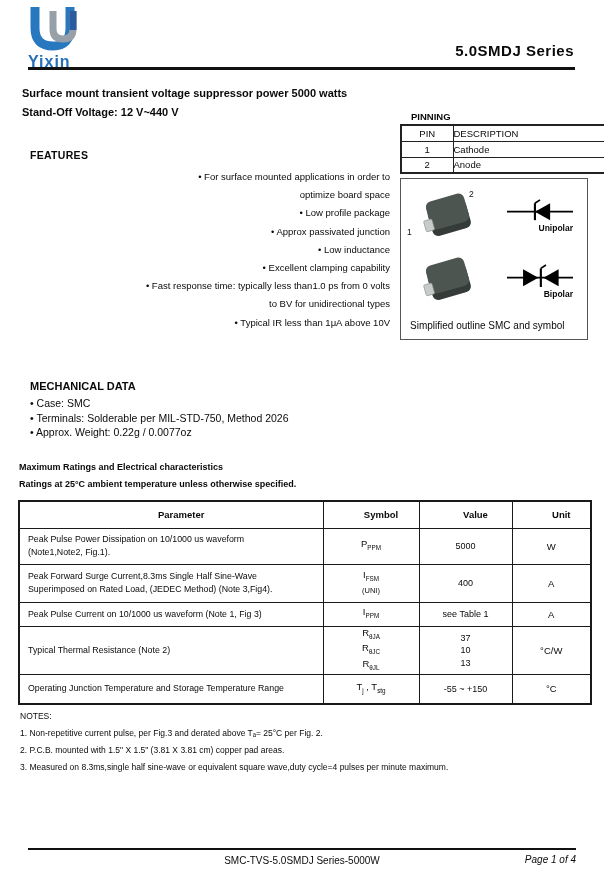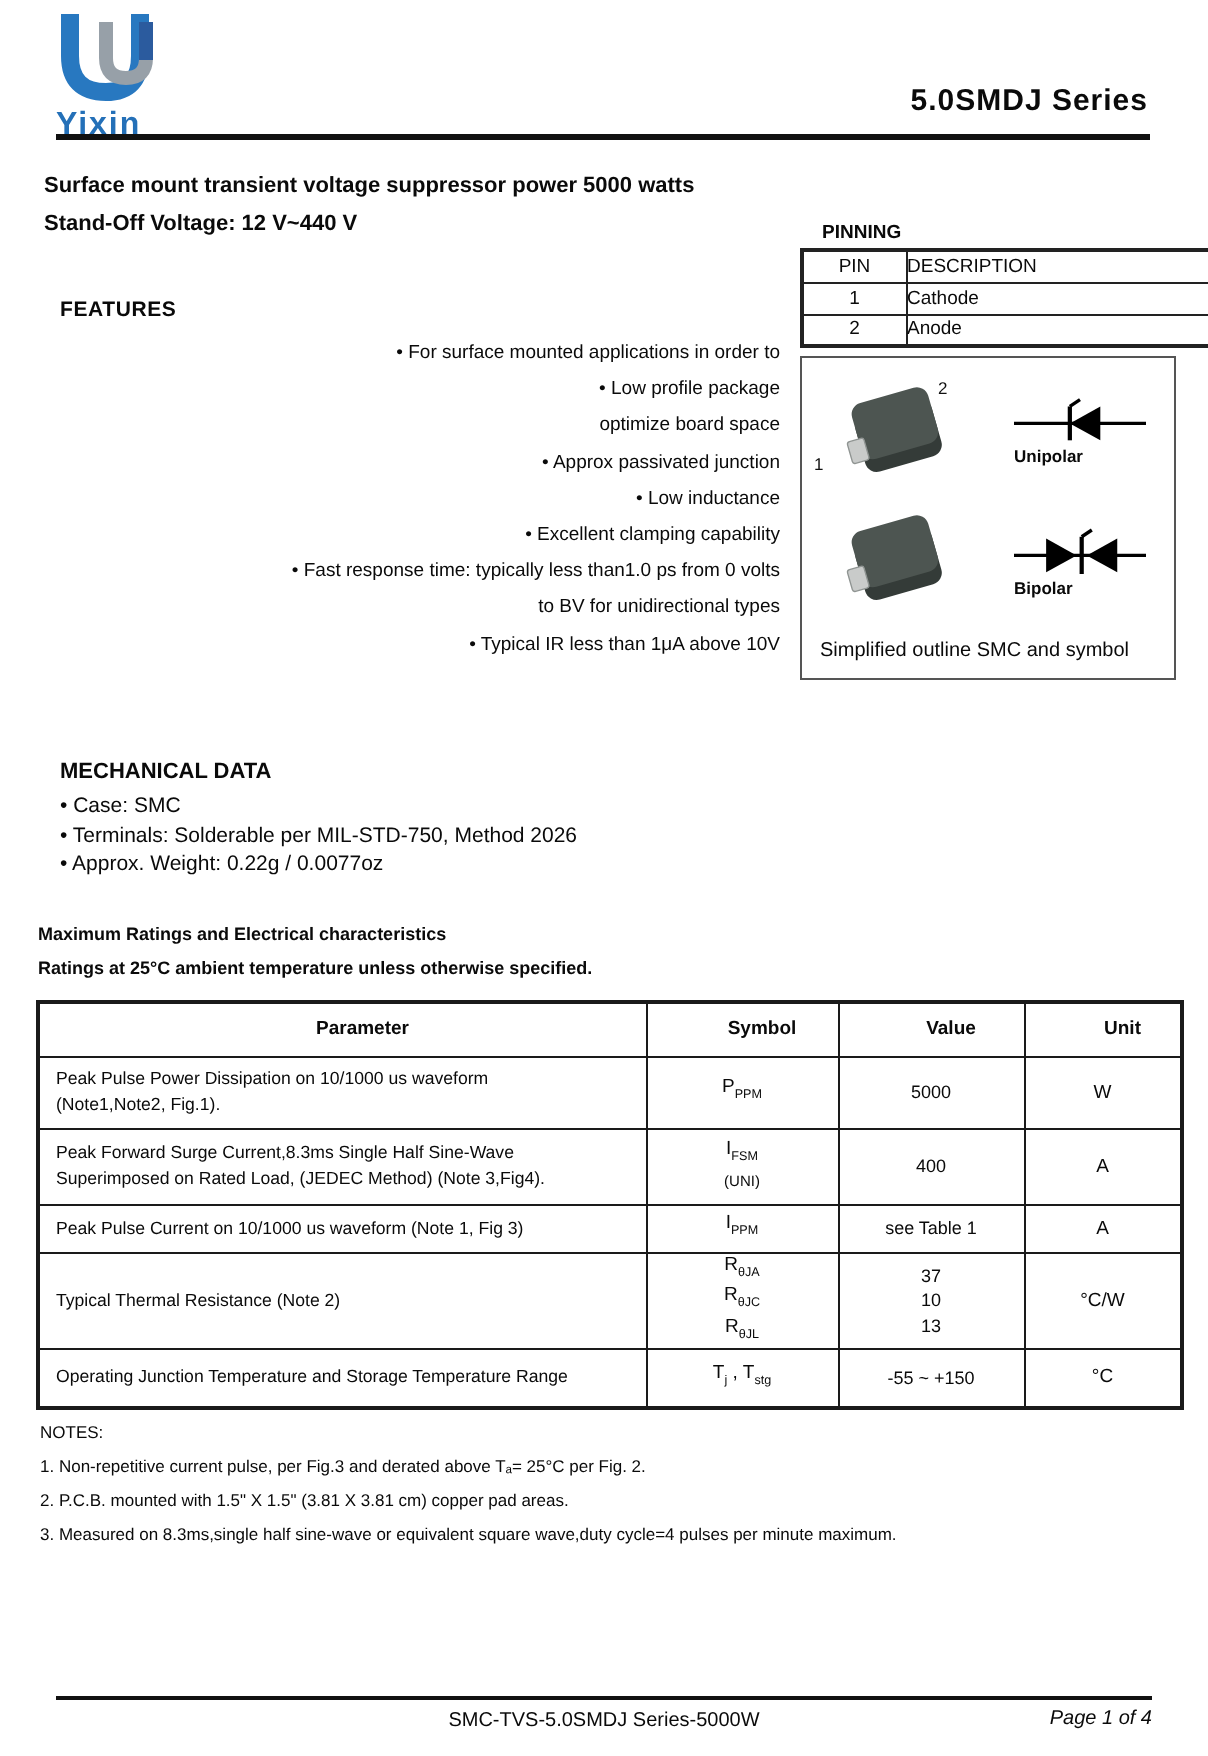--- a/index.html
+++ b/index.html
@@ -34,21 +34,21 @@
   .pinning-table th, .pinning-table td { border:1px solid #222; height:16px; font-weight:normal; }
   .pinning-table { border:2px solid #222; }
   .pinning-table .pin-col { width:52px; text-align:center; }
   .pinning-table .desc-col { text-align:left; padding-left:0; }
 
   
   .outline-box { left:400px; top:178px; width:188px; height:162px; border:1.5px solid #555; background:#fff; }
   .pkg { position:absolute; }
   .pin-num { position:absolute; font-size:8.5px; color:#111; }
   .symbol { position:absolute; }
-  .symbol-label { position:absolute; font-size:8.5px; font-weight:bold; text-align:left; width:66px; }
+  .symbol-label { position:absolute; font-size:8.5px; font-weight:bold; text-align:right; width:66px; }
   .outline-caption { position:absolute; left:9px; bottom:8px; font-size:10px; }
 
   
   .mech-heading { left:30px; top:380px; font-size:11px; font-weight:bold; }
   .mech-list { left:30px; top:396px; font-size:10.5px; line-height:14.5px; }
 
   
   .ratings-title { left:19px; top:459px; font-size:9px; font-weight:bold; line-height:17px; }
   .ratings-wrap { left:18px; top:500px; width:572px; }
   .ratings-table { width:100%; border-collapse:collapse; border:2px solid #1a1a1a; table-layout:fixed; }
@@ -98,22 +98,22 @@
   <div class="abs header-rule"></div>
 
   <div class="abs intro">
     <div>Surface mount transient  voltage suppressor power 5000 watts</div>
     <div>Stand-Off Voltage:  12 V~440 V</div>
   </div>
 
   <div class="abs features-heading">FEATURES</div>
   <div class="abs features-list">
       <div class="feat-line">• For surface mounted applications in order to</div>
+      <div class="feat-line cont">optimize board space</div>
       <div class="feat-line">• Low profile package</div>
-      <div class="feat-line cont">optimize board space</div>
       <div class="feat-line">• Approx passivated junction</div>
       <div class="feat-line">• Low inductance</div>
       <div class="feat-line">• Excellent clamping capability</div>
       <div class="feat-line">• Fast response time: typically less than1.0 ps from 0 volts</div>
       <div class="feat-line cont">to BV for unidirectional types</div>
       <div class="feat-line">• Typical IR less than 1μA above 10V</div>
     </div>
 
   <div class="abs pinning-heading">PINNING</div>
   <div class="abs pinning-table-wrap">

